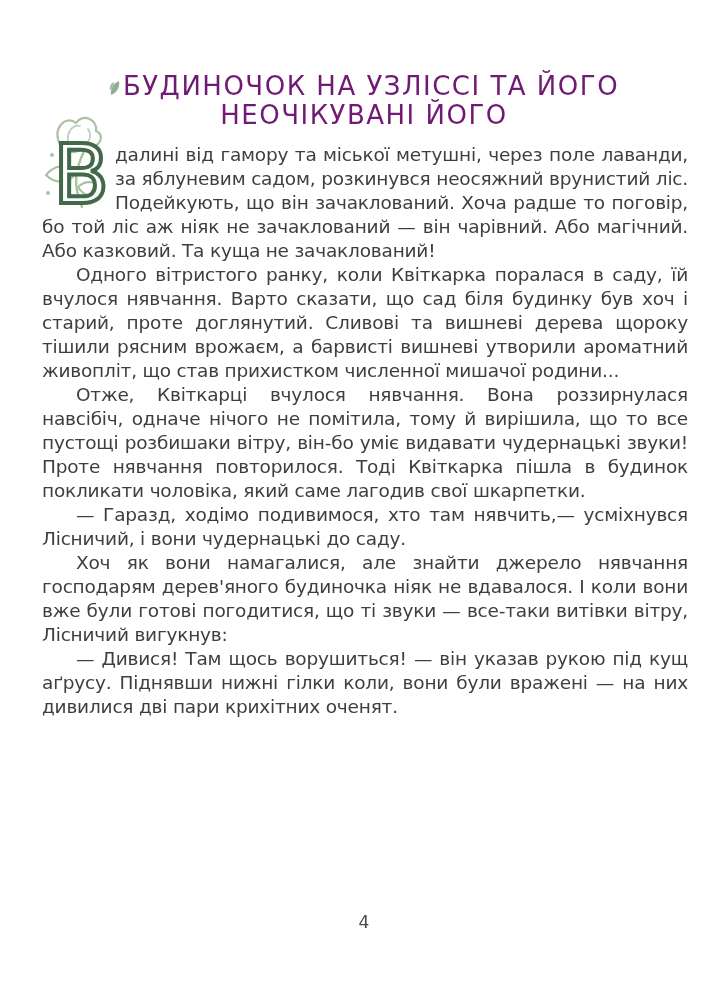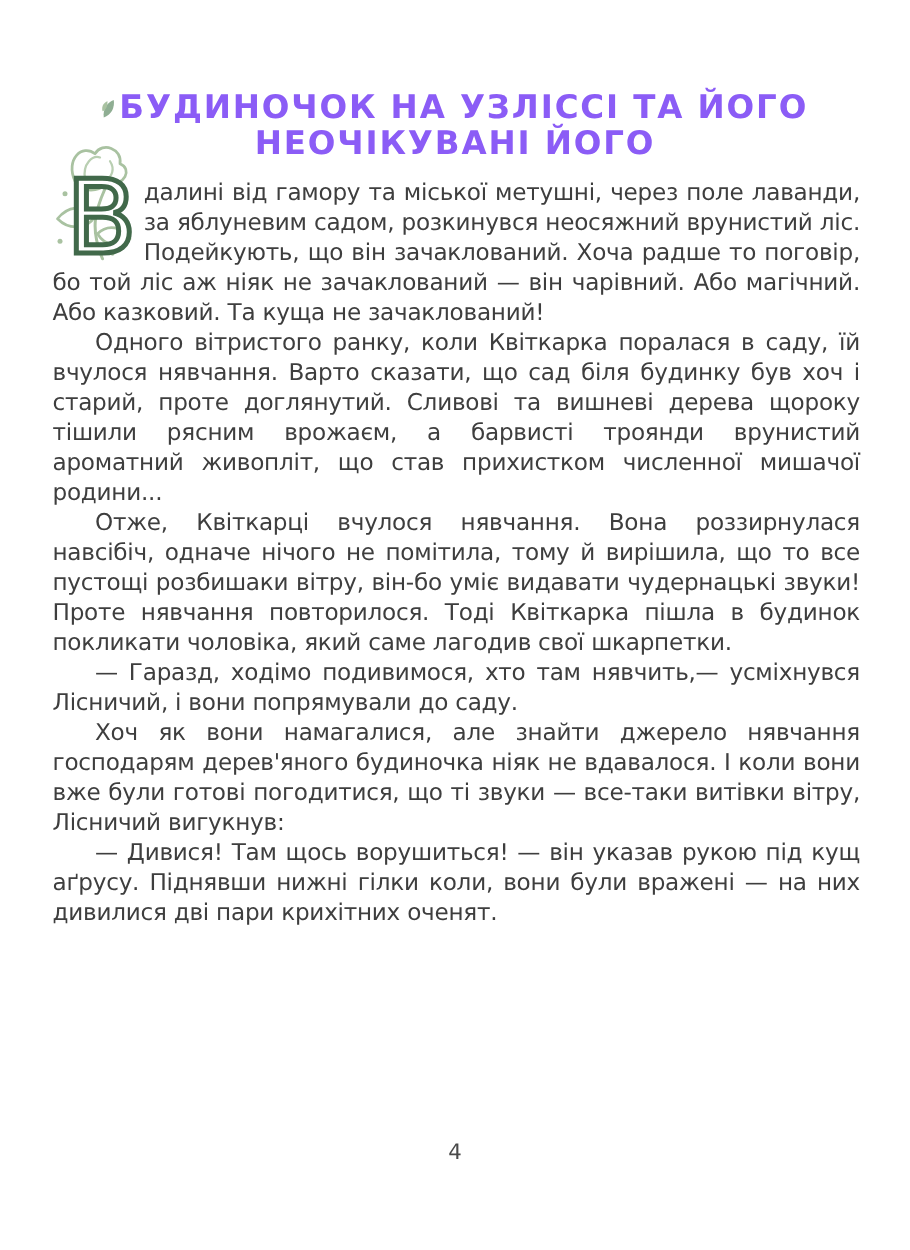--- a/index.html
+++ b/index.html
@@ -10,23 +10,23 @@
     background:#ffffff;
     font-family:"DejaVu Sans", sans-serif;
     overflow:hidden;
     box-shadow:0 0 4px rgba(0,0,0,.15);
   }
   
   .chapter-title {
     position:absolute; top:72px; left:0; right:0;
     margin:0;
     text-align:center;
-    color:#8b5cf6;
+    color:#701a75;
     font-size:26px; line-height:29px;
-    font-weight:700;
+    font-weight:400;
     letter-spacing:1.5px;
   }
   .title-line { display:block; white-space:nowrap; }
   .leaf-ornament { display:inline-block; width:13px; height:17px; margin-right:1px; vertical-align:-2px; }
   
   .body-text {
     position:absolute; top:143px; left:42px; width:646px;
     color:#3e3e3e;
     font-size:18.5px; line-height:24px;
     letter-spacing:-0.2px;
@@ -92,23 +92,23 @@
           <circle cx="26" cy="44" r="2" fill="#a9c2a1"></circle>
           <circle cx="72" cy="50" r="2" fill="#a9c2a1"></circle>
           <circle cx="22" cy="82" r="2" fill="#a9c2a1"></circle>
           <circle cx="64" cy="92" r="1.6" fill="#a9c2a1"></circle>
         </svg>
         <span class="dropcap-letter">В</span>
       </span>
       <span>далині від гамору та міської метушні, через поле лаванди, за яблуневим садом, розкинувся неосяжний врунистий ліс. Подейкують, що він зачаклований. Хоча радше то поговір, бо той ліс аж ніяк не зачаклований — він чарівний. Або магічний. Або казковий. Та куща не зачаклований!</span>
     </p>
 
-    <p class="para indent">Одного вітристого ранку, коли Квіткарка поралася в саду, їй вчулося нявчання. Варто сказати, що сад біля будинку був хоч і старий, проте доглянутий. Сливові та вишневі дерева щороку тішили рясним врожаєм, а барвисті троянди врунистий ароматний живопліт, що став прихистком численної мишачої родини...</p>
+    <p class="para indent">Одного вітристого ранку, коли Квіткарка поралася в саду, їй вчулося нявчання. Варто сказати, що сад біля будинку був хоч і старий, проте доглянутий. Сливові та вишневі дерева щороку тішили рясним врожаєм, а барвисті вишневі утворили ароматний живопліт, що став прихистком численної мишачої родини...</p>
     <p class="para indent">Отже, Квіткарці вчулося нявчання. Вона роззирнулася навсібіч, одначе нічого не помітила, тому й вирішила, що то все пустощі розбишаки вітру, він-бо уміє видавати чудернацькі звуки! Проте нявчання повторилося. Тоді Квіткарка пішла в будинок покликати чоловіка, який саме лагодив свої шкарпетки.</p>
-    <p class="para indent">— Гаразд, ходімо подивимося, хто там нявчить,— усміхнувся Лісничий, і вони попрямували до саду.</p>
+    <p class="para indent">— Гаразд, ходімо подивимося, хто там нявчить,— усміхнувся Лісничий, і вони чудернацькі до саду.</p>
     <p class="para indent">Хоч як вони намагалися, але знайти джерело нявчання господарям дерев'яного будиночка ніяк не вдавалося. І коли вони вже були готові погодитися, що ті звуки — все-таки витівки вітру, Лісничий вигукнув:</p>
     <p class="para indent">— Дивися! Там щось ворушиться! — він указав рукою під кущ аґрусу. Піднявши нижні гілки коли, вони були вражені — на них дивилися дві пари крихітних оченят.</p>
 
   </div>
 
   <div class="page-number">4</div>
 
 </div>
 
 </body></html>

